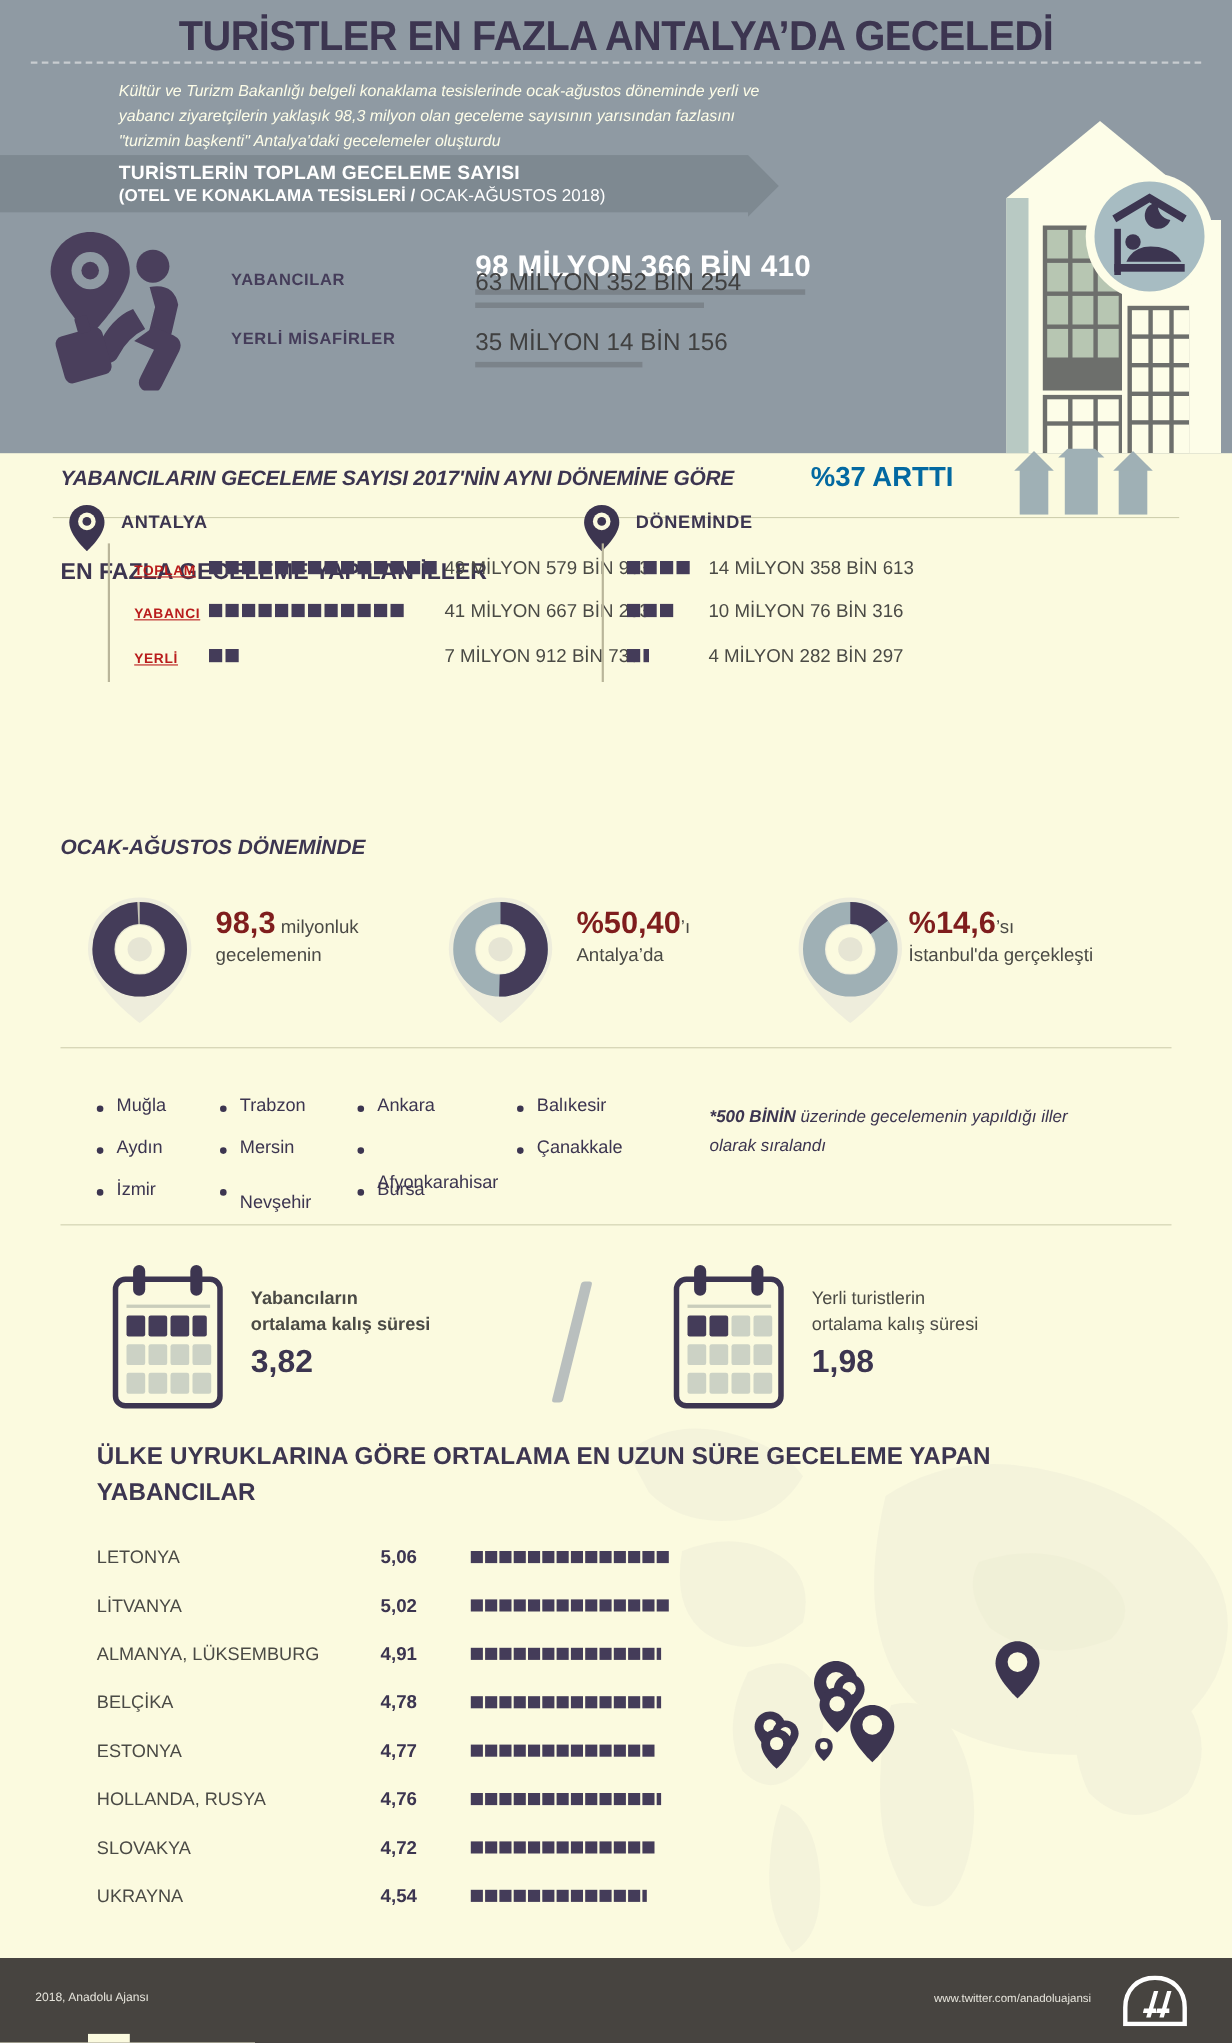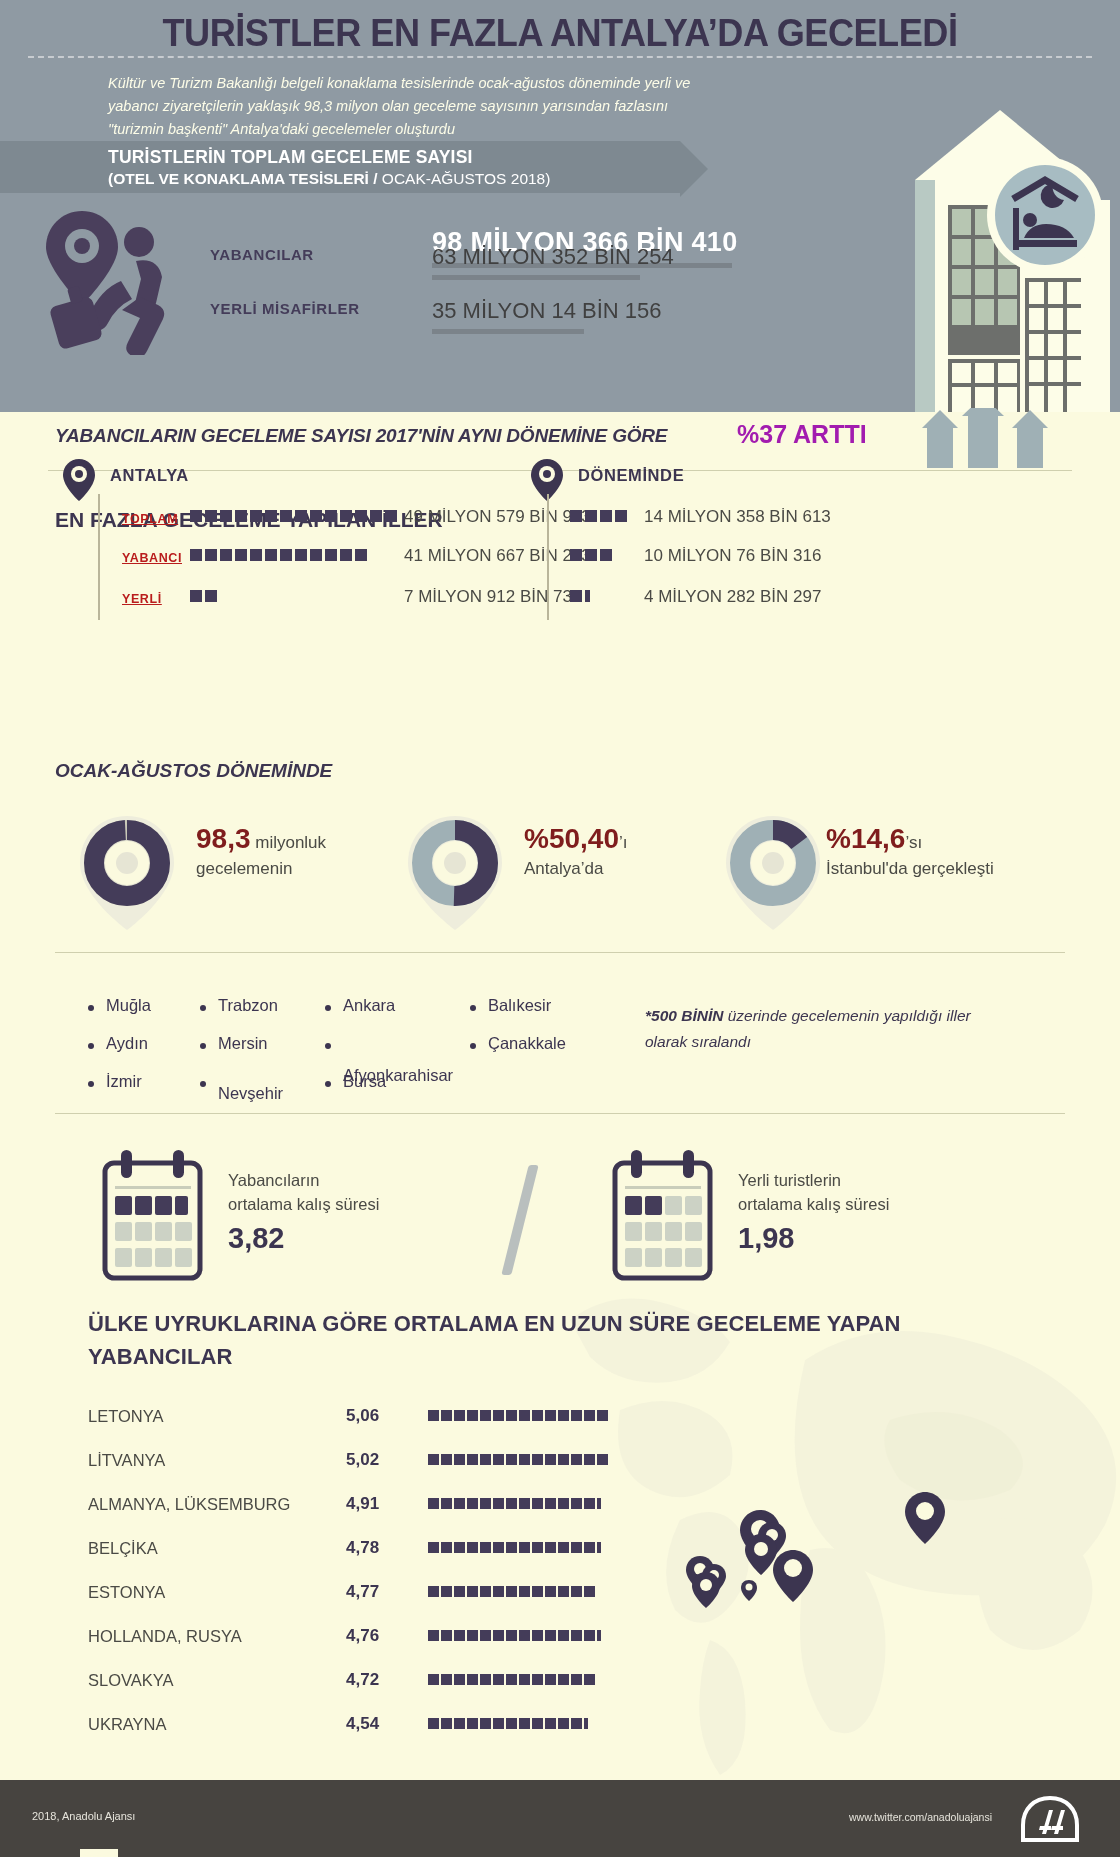--- a/index.html
+++ b/index.html
@@ -56,21 +56,21 @@
   .traveler { position:absolute; left:40px; top:205px; width:150px; height:150px; }
 
   
   .hotel { position:absolute; right:0px; top:80px; width:270px; height:332px; }
   .bandtext {
     position:absolute; left:55px; top:425px; font-style:italic; font-weight:bold;
     font-size:19px; color:#3c3550; letter-spacing:-0.2px;
   }
   .bandpct {
     position:absolute; left:737px; top:420px; font-weight:bold; font-size:25px;
-    color:#a21caf;
+    color:#0369a1;
   }
   .sep { position:absolute; height:1px; background:#cfcfae; }
 
   
   .h2 { position:absolute; font-size:21px; font-weight:bold; color:#3c3550; letter-spacing:0px;}
   .pinlab { position:absolute; font-size:16.5px; font-weight:bold; color:#3c3550; letter-spacing:.6px;}
   .vline { position:absolute; width:2px; background:#b9b59a; }
   .cellLab { position:absolute; font-size:12.5px; font-weight:bold; color:#b91c1c; letter-spacing:.6px;text-decoration:underline;}
   .cellVal { position:absolute; font-size:17px; color:#4a4a45; }
   .sqrow { position:absolute; display:flex; gap:3px; align-items:center; }
@@ -402,21 +402,21 @@
         <rect x="20" y="74" width="17" height="19" rx="2" fill="#ccd2c5"></rect>
         <rect x="40" y="74" width="17" height="19" rx="2" fill="#ccd2c5"></rect>
         <rect x="60" y="74" width="17" height="19" rx="2" fill="#ccd2c5"></rect>
         <rect x="80" y="74" width="17" height="19" rx="2" fill="#ccd2c5"></rect>
         <rect x="20" y="100" width="17" height="19" rx="2" fill="#ccd2c5"></rect>
         <rect x="40" y="100" width="17" height="19" rx="2" fill="#ccd2c5"></rect>
         <rect x="60" y="100" width="17" height="19" rx="2" fill="#ccd2c5"></rect>
         <rect x="80" y="100" width="17" height="19" rx="2" fill="#ccd2c5"></rect>
       </g>
   </svg>
-  <div class="caltxt" style="left:228px; top:1168px;">
+  <div class="caltxt" style="left:228px; top:1168px;font-weight:bold;">
     <span>Yabancıların</span><br>
     <span>ortalama kalış süresi</span>
   </div>
   <div class="calnum" style="left:228px; top:1222px;">3,82</div>
 
   <div class="slash"></div>
 
   <svg style="position:absolute; left:605px; top:1148px; width:115px; height:135px;" viewBox="0 0 115 135">
     <rect x="10" y="15" width="95" height="115" rx="9" fill="none" stroke="#3c3550" stroke-width="5"></rect>
     <rect x="26" y="2" width="11" height="28" rx="5.5" fill="#3c3550"></rect>

